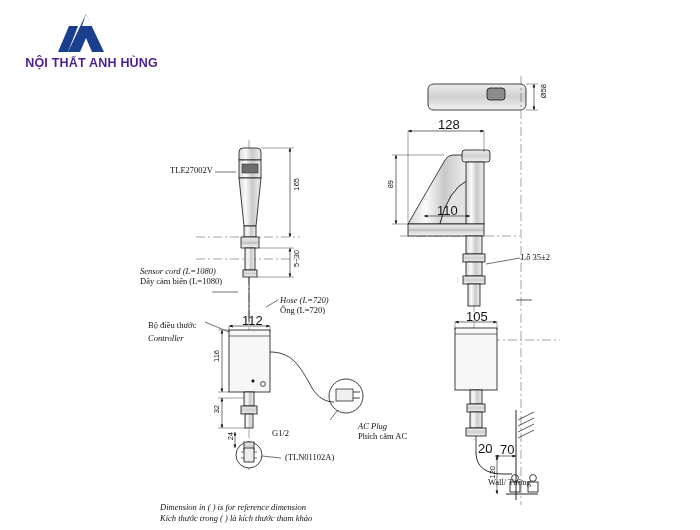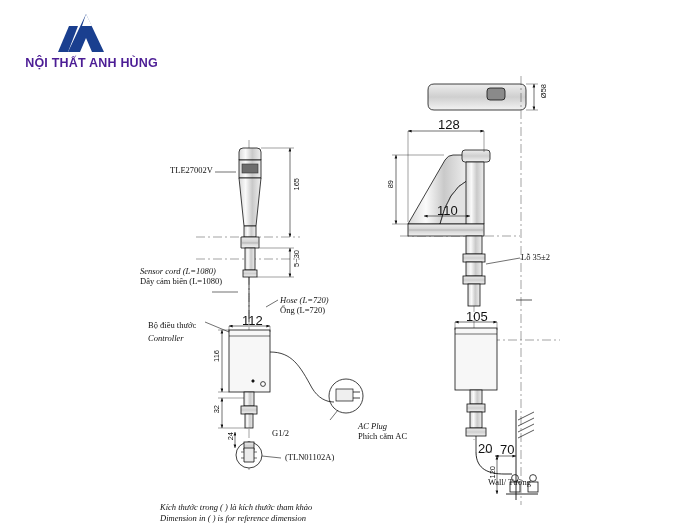--- a/index.html
+++ b/index.html
@@ -253,15 +253,15 @@
 <div class="abs vert" style="left:386px;top:180px;">89</div>
 <div class="abs lbl dim" style="left:437px;top:206px;">110</div>
 
 <div class="abs vert" style="left:539px;top:84px;">Ø58</div>
 <div class="abs lbl dim" style="left:466px;top:312px;">105</div>
 <div class="abs lbl dim" style="left:500px;top:445px;">70</div>
 <div class="abs lbl dim" style="left:478px;top:444px;">20</div>
 <div class="abs vert" style="left:488px;top:466px;">120</div>
 
 <div class="abs" id="footnote">
+  <div>Dimension in ( ) is for reference dimension</div>
   <div>Kích thước trong ( ) là kích thước tham khảo</div>
-  <div>Dimension in ( ) is for reference dimension</div>
 </div>
 
 </body></html>

